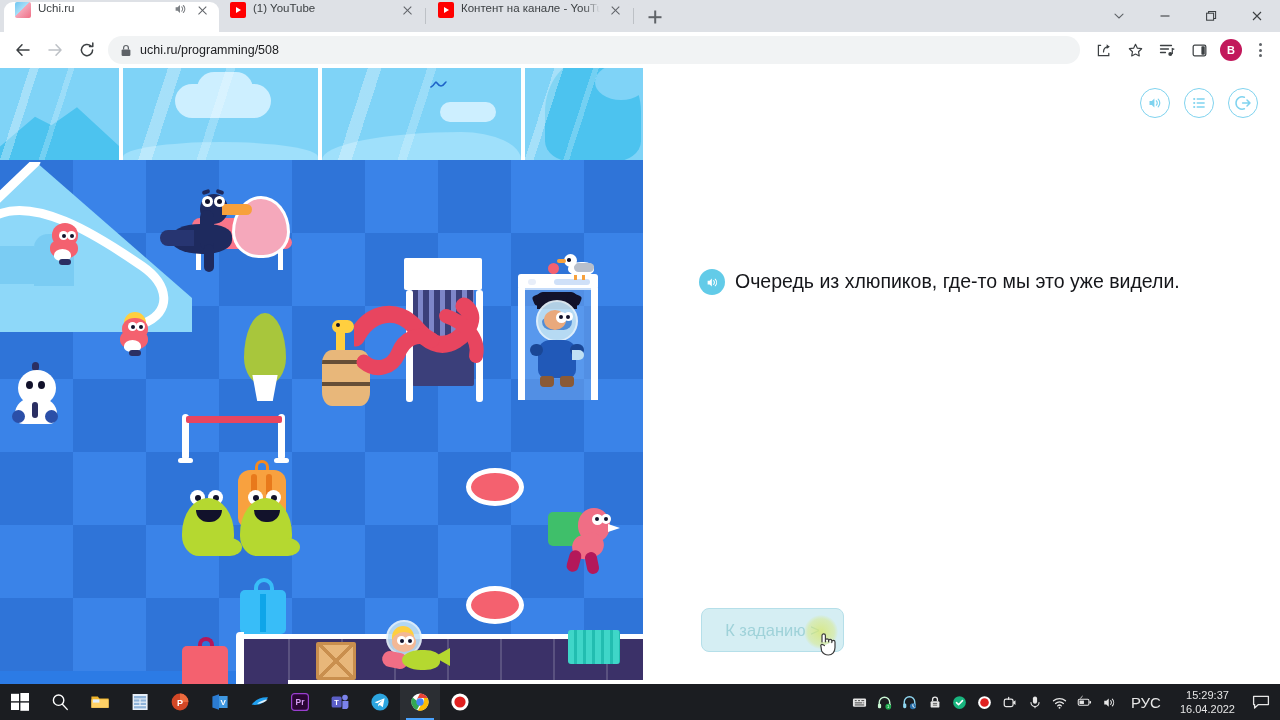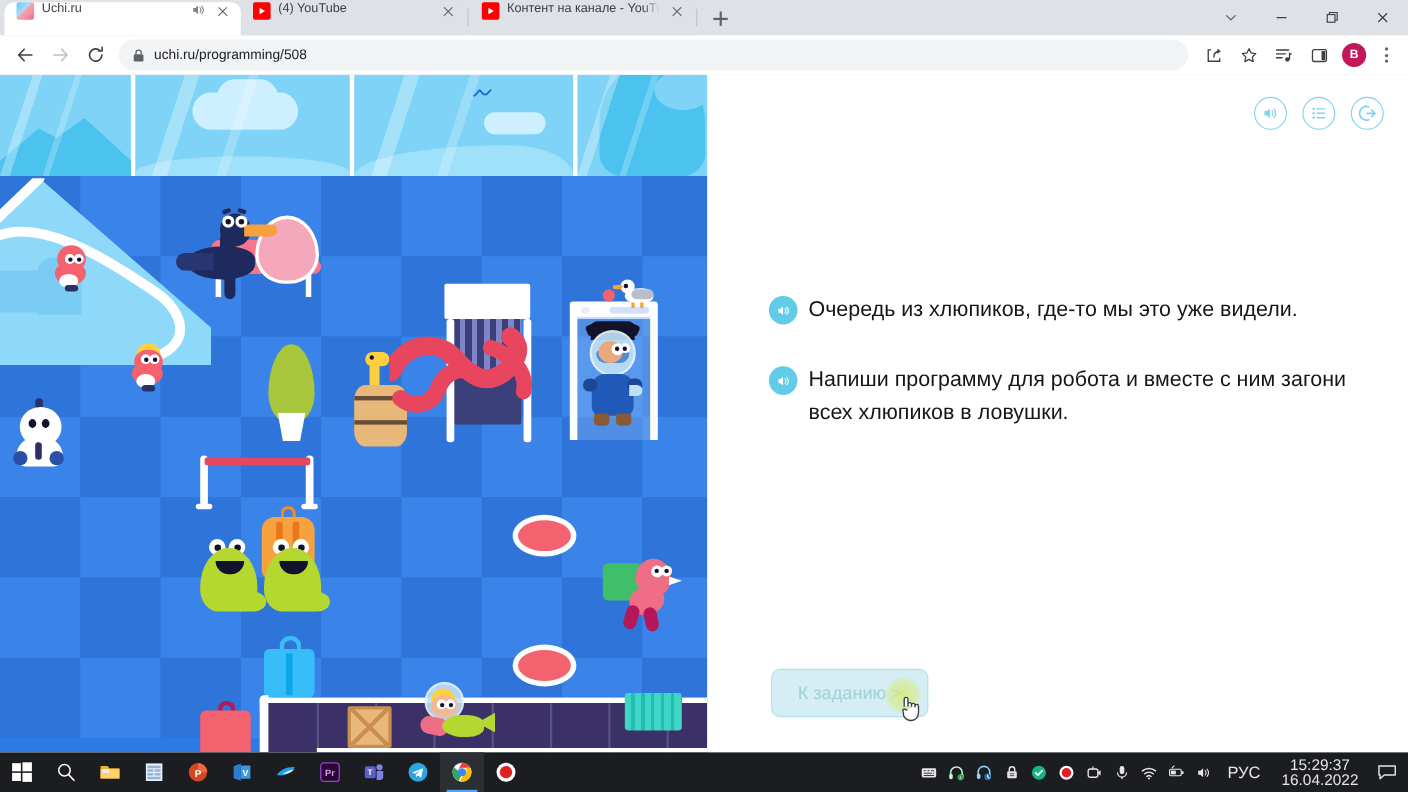--- a/index.html
+++ b/index.html
@@ -231,21 +231,21 @@
   }
   .tb-left { display: flex; align-items: center; height: 36px; }
   .tbi { width: 40px; height: 36px; display: flex; align-items: center; justify-content: center;
     position: relative; flex: 0 0 auto; }
   .tbi.active { background: #2b2e33; }
   .tbi.active::after { content:""; position:absolute; bottom:0; left:6px; right:6px; height:2px; background:#4aa3ff; }
   .ico { width: 20px; height: 20px; display: block; }
   .tray { margin-left: auto; display: flex; align-items: center; gap: 9px; padding-right: 8px; }
   .tray .ti { width: 16px; height: 16px; display: flex; align-items: center; justify-content: center; }
   .lang { color: #e6e6e6; font-size: 15px; margin: 0 4px; }
-  .clock { color: #e6e6e6; font-size: 14px; line-height: 14px; text-align: center; margin: 0 6px; }
+  .clock { color: #e6e6e6; font-size: 11px; line-height: 14px; text-align: center; margin: 0 6px; }
   .notif { width: 22px; height: 22px; display: flex; align-items: center; justify-content: center; }
 </style>
 </head>
 <body>
 
 <div class="browser">
 
   <div class="tabstrip">
 
     <div class="tab active">
@@ -256,21 +256,21 @@
             <path d="M3 6h2.2L8 3.4v9.2L5.2 10H3z" fill="#5f6368"></path>
           <path d="M10 5.6a3.3 3.3 0 010 4.8" stroke="#5f6368" stroke-width="1.2" fill="none" stroke-linecap="round"></path>
           <path d="M11.8 4a5.5 5.5 0 010 8" stroke="#5f6368" stroke-width="1.2" fill="none" stroke-linecap="round"></path>
           </svg>
       </span>
       <span class="tab-close"></span>
     </div>
 
     <div class="tab inactive">
       <span class="favicon fav-yt"></span>
-      <span class="tab-title">(4) YouTube</span>
+      <span class="tab-title">(1) YouTube</span>
       <span class="tab-close"></span>
     </div>
 
     <div class="tab-sep"></div>
 
     <div class="tab inactive">
       <span class="favicon fav-yt"></span>
       <span class="tab-title">Контент на канале - YouTube St</span>
       <span class="tab-close"></span>
     </div>
@@ -742,30 +742,20 @@
           <span class="spk">
             <svg width="15" height="15" viewBox="0 0 16 16">
               <path d="M2.8 6h2.1L7.3 3.8v8.4L4.9 10H2.8z" fill="#ffffff"></path>
               <path d="M9.2 6a2.8 2.8 0 010 4" stroke="#ffffff" stroke-width="1.1" fill="none" stroke-linecap="round"></path>
               <path d="M10.9 4.5a5 5 0 010 7" stroke="#ffffff" stroke-width="1.1" fill="none" stroke-linecap="round"></path>
               </svg>
           </span>
           <p>Очередь из хлюпиков, где-то мы это уже видели.</p>
         </div>
 
-        <div class="para">
-          <span class="spk">
-            <svg width="15" height="15" viewBox="0 0 16 16">
-              <path d="M2.8 6h2.1L7.3 3.8v8.4L4.9 10H2.8z" fill="#ffffff"></path>
-              <path d="M9.2 6a2.8 2.8 0 010 4" stroke="#ffffff" stroke-width="1.1" fill="none" stroke-linecap="round"></path>
-              <path d="M10.9 4.5a5 5 0 010 7" stroke="#ffffff" stroke-width="1.1" fill="none" stroke-linecap="round"></path>
-              </svg>
-          </span>
-          <p>Напиши программу для робота и вместе с ним загони всех хлюпиков в ловушки.</p>
-        </div>
       </div>
 
       <div class="cta">
         <span>К заданию &gt;</span>
         <span class="ripple"></span>
         <span class="cursor">
           <svg width="22" height="28" viewBox="0 0 22 28">
             <path d="M4 11V4.6a1.7 1.7 0 013.4 0v6.2m0-1.4a1.6 1.6 0 013.2 0v1.4m0-.8a1.6 1.6 0 013.2 0v1.6m0-.6a1.6 1.6 0 013.2 0v5.6c0 4.2-2.6 7.4-6.6 7.4-3.6 0-5.4-1.6-6.8-4L3 15.6c-.7-1.2.4-2.5 1.6-2l1.8 1" fill="#ffffff" stroke="#3c3c3c" stroke-width="1.2" stroke-linejoin="round" stroke-linecap="round"></path>
             </svg>
         </span>

